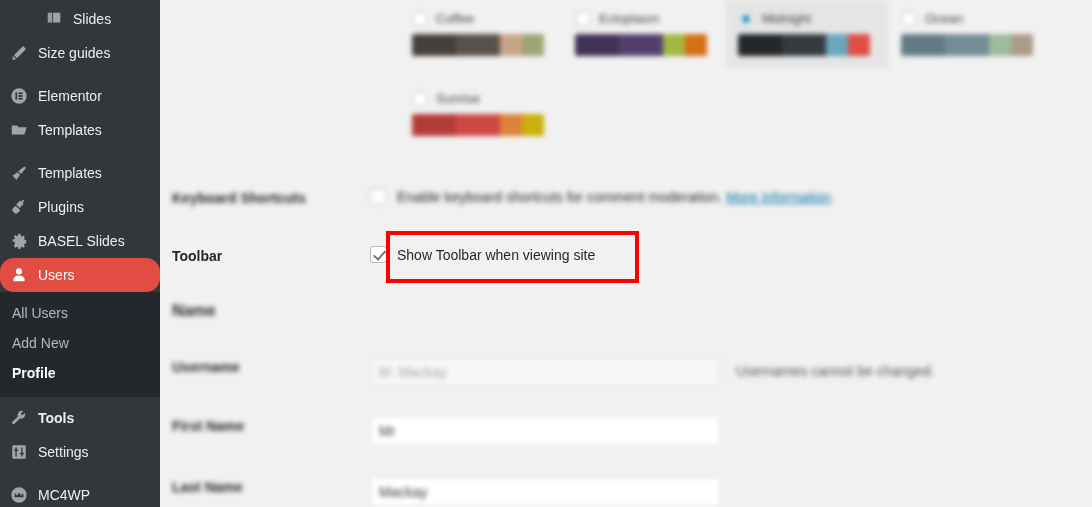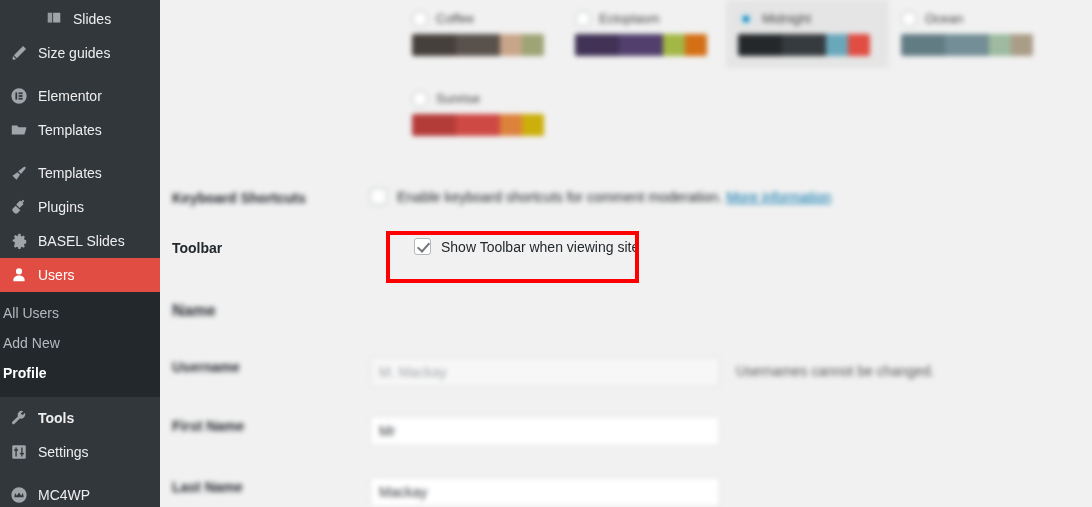--- a/index.html
+++ b/index.html
@@ -33,40 +33,41 @@
     flex: 0 0 20px;
     margin-right: 9px;
     display: flex; align-items: center; justify-content: center;
     color: #a0a5aa;
   }
   .menu-item .mi-icon svg { display: block; }
   .menu-item .mi-label { font-size: 14px; line-height: 1; }
   .menu-item.current {
     background: #e14d43;
     color: #fff;
+    border-radius: 14px;
   }
   .menu-item.current .mi-icon { color: #fff; }
   .menu-item.current::after {
     content: "";
     position: absolute;
     right: -8px; top: 50%;
     margin-top: -8px;
     border: 8px solid transparent;
     border-right-color: #f1f1f1;
     width: 0; height: 0;
   }
   .menu-sep { height: 9px; }
 
   .submenu {
     background: #23282d;
     padding: 6px 0 8px 0;
   }
   .submenu-item {
     display: block;
-    padding: 6px 0 6px 3px;
+    padding: 6px 0 6px 12px;
     font-size: 14px;
     color: #b4b9be;
     line-height: 1.3;
     white-space: nowrap;
   }
   .submenu-item.current { color: #fff; font-weight: bold; }
 
   
   .content {
     flex: 1 1 auto;
@@ -408,21 +409,21 @@
       <div class="row-field">
         <label class="chk-line">
           <span class="checkbox"></span>
           <span class="chk-text"><span>Enable keyboard shortcuts for comment moderation.</span>
             <span class="link-blue">More information</span>
           </span>
         </label>
       </div>
     </div>
 
-    <div class="form-row" style="top:238px;gap:44px;">
+    <div class="form-row" style="top:246px;">
       <div class="row-label">Toolbar</div>
       <div class="row-field">
         <label class="chk-line">
           <span class="checkbox checked"></span>
           <span class="chk-text">Show Toolbar when viewing site</span>
         </label>
       </div>
     </div>
 
     <div class="form-row blur2" style="top:301px;">

